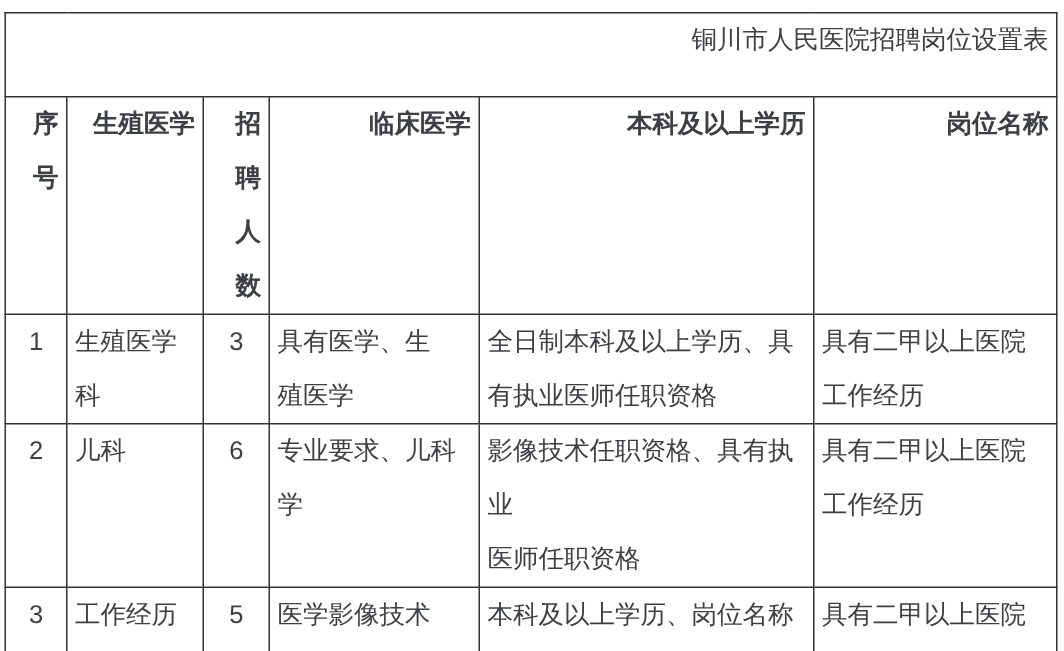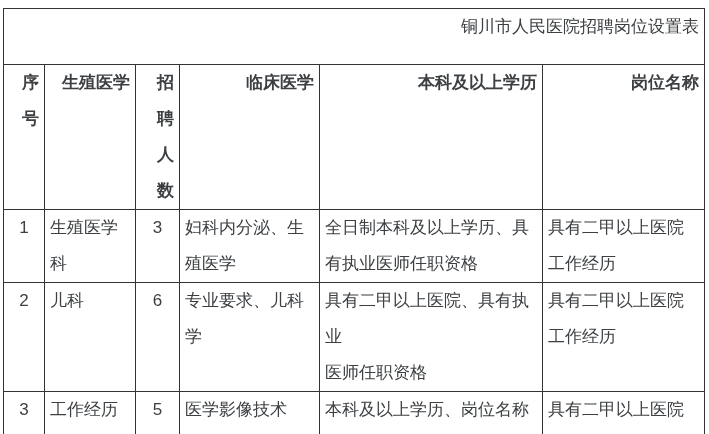--- a/index.html
+++ b/index.html
@@ -80,35 +80,35 @@
       <th class="col-center">临床医学</th>
       <th class="col-center">本科及以上学历</th>
       <th class="col-center">岗位名称</th>
     </tr>
 
     <tr class="r-d1">
       <td class="col-center">1</td>
       <td class="col-left">生殖医学
 科</td>
       <td class="col-center">3</td>
-      <td class="col-left">妇科内分泌、生
+      <td class="col-left">具有医学、生
 殖医学</td>
       <td class="col-left">全日制本科及以上学历、具
 有执业医师任职资格</td>
       <td class="col-left">具有二甲以上医院
 工作经历</td>
     </tr>
 
     <tr class="r-d2">
       <td class="col-center">2</td>
       <td class="col-left">儿科</td>
       <td class="col-center">6</td>
       <td class="col-left">专业要求、儿科
 学</td>
-      <td class="col-left">具有二甲以上医院、具有执业
+      <td class="col-left">影像技术任职资格、具有执业
 医师任职资格</td>
       <td class="col-left">具有二甲以上医院
 工作经历</td>
     </tr>
 
     <tr class="r-d3">
       <td class="col-center">3</td>
       <td class="col-left">工作经历
 科</td>
       <td class="col-center">5</td>

